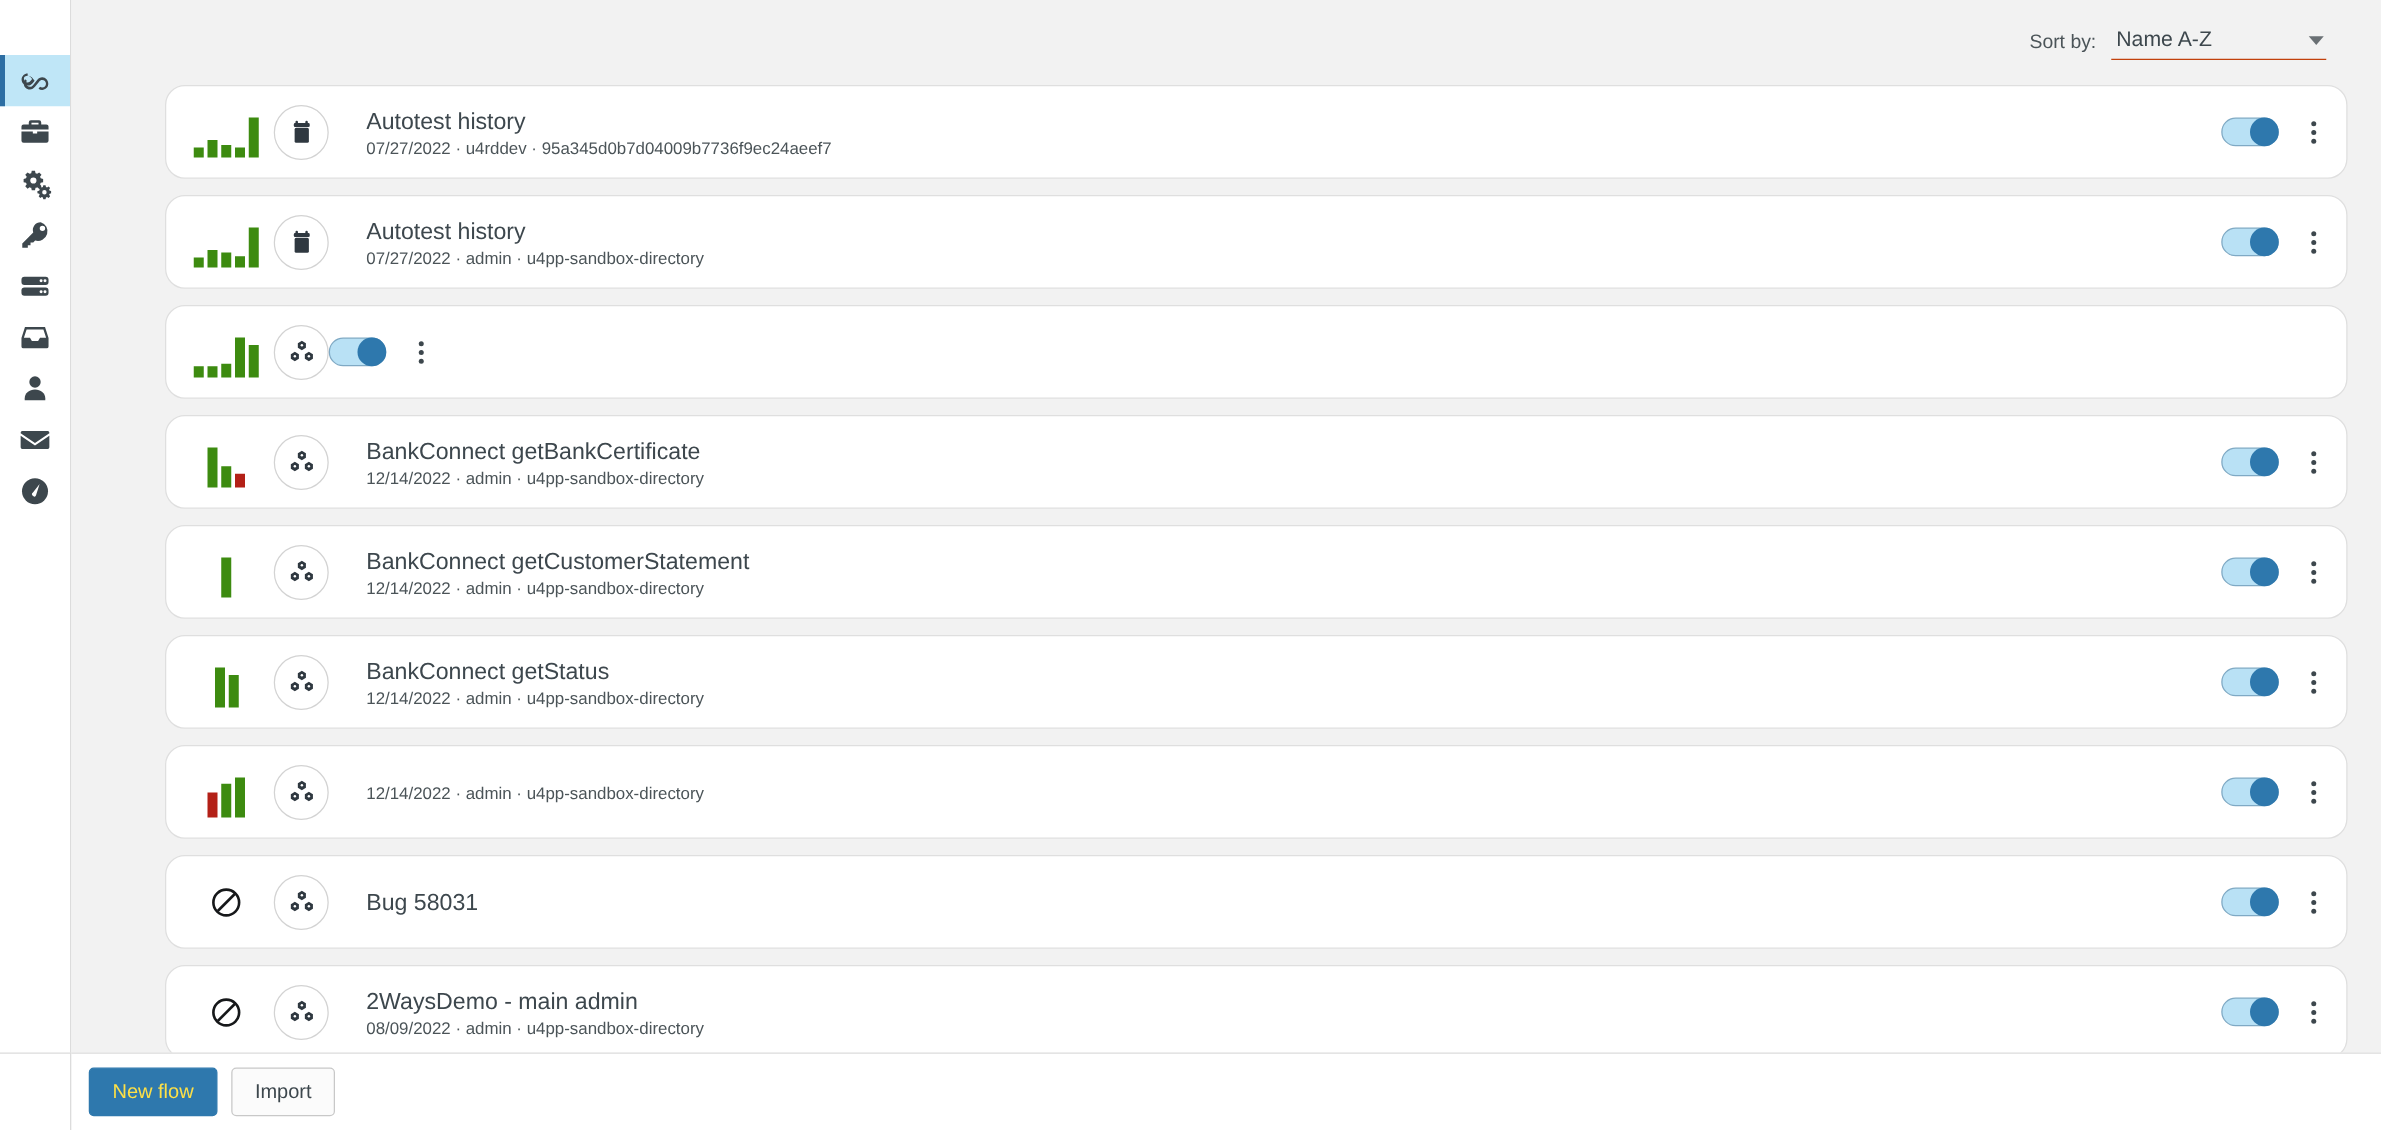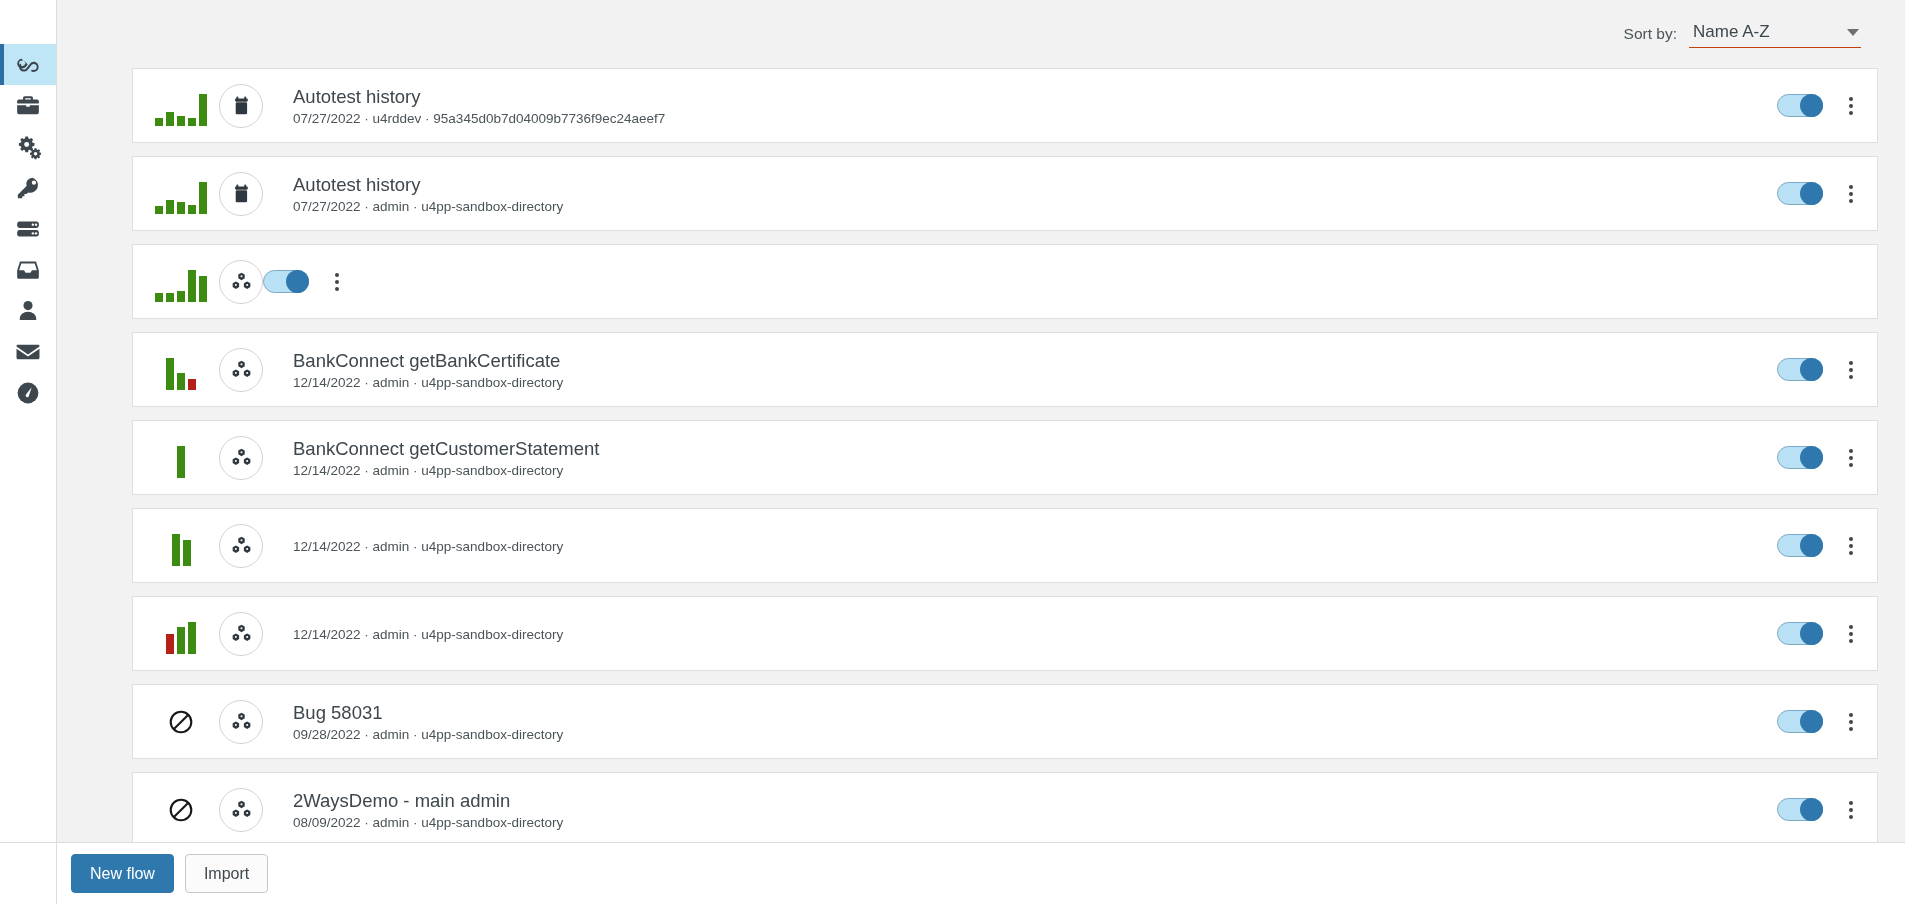--- a/index.html
+++ b/index.html
@@ -111,21 +111,21 @@
   .list {
     display: flex;
     flex-direction: column;
     gap: 13px;
   }
 
   .row {
     position: relative;
     background: #ffffff;
     border: 1px solid #dfdfdf;
-    border-radius: 0;
+    border-radius: 16px;
     height: 75px;
     display: flex;
     align-items: center;
     padding: 0 16px 0 22px;
     cursor: pointer;
   }
 
   
   .spark {
     flex: 0 0 52px;
@@ -233,21 +233,21 @@
     font-family: "Liberation Sans", sans-serif;
     font-size: 16px;
     border-radius: 4px;
     padding: 9px 18px;
     cursor: pointer;
     line-height: 1.2;
   }
   .btn-primary {
     background: #2e78ad;
     border: 1px solid #2e78ad;
-    color: #ffffff;
+    color: #fde047;
   }
   .btn-default {
     background: #fbfbfb;
     border: 1px solid #c8c8c8;
     color: #3d474d;
   }
 
   
   .rail-foot {
     position: absolute;
@@ -514,20 +514,21 @@
                   <path d="M11 .7 7.6 2.7v3.9L11 8.6l3.4-2V2.7z" fill="#2f3840"></path>
                   <path d="M5.1 9.9 1.7 11.9v3.9l3.4 2 3.4-2v-3.9z" fill="#2f3840"></path>
                   <path d="M16.9 9.9l-3.4 2v3.9l3.4 2 3.4-2v-3.9z" fill="#2f3840"></path>
                   <circle cx="11" cy="4.4" r="1.05" fill="#ffffff"></circle>
                   <circle cx="5.1" cy="13.7" r="1.05" fill="#ffffff"></circle>
                   <circle cx="16.9" cy="13.7" r="1.05" fill="#ffffff"></circle>
                 </svg>
               </span>
             </div>
             <div class="meta">
+              <div class="title">BankConnect getStatus</div>
               <div class="sub">12/14/2022 · admin · u4pp-sandbox-directory</div>
             </div>
             <div class="toggle">
               <span class="knob"></span>
             </div>
             <div class="kebab">
               <i></i>
               <i></i>
               <i></i>
             </div>
@@ -576,21 +577,20 @@
                   <path d="M5.1 9.9 1.7 11.9v3.9l3.4 2 3.4-2v-3.9z" fill="#2f3840"></path>
                   <path d="M16.9 9.9l-3.4 2v3.9l3.4 2 3.4-2v-3.9z" fill="#2f3840"></path>
                   <circle cx="11" cy="4.4" r="1.05" fill="#ffffff"></circle>
                   <circle cx="5.1" cy="13.7" r="1.05" fill="#ffffff"></circle>
                   <circle cx="16.9" cy="13.7" r="1.05" fill="#ffffff"></circle>
                 </svg>
               </span>
             </div>
             <div class="meta">
               <div class="title">Bug 58031</div>
-              <div class="sub">09/28/2022 · admin · u4pp-sandbox-directory</div>
             </div>
             <div class="toggle">
               <span class="knob"></span>
             </div>
             <div class="kebab">
               <i></i>
               <i></i>
               <i></i>
             </div>
           </div>

